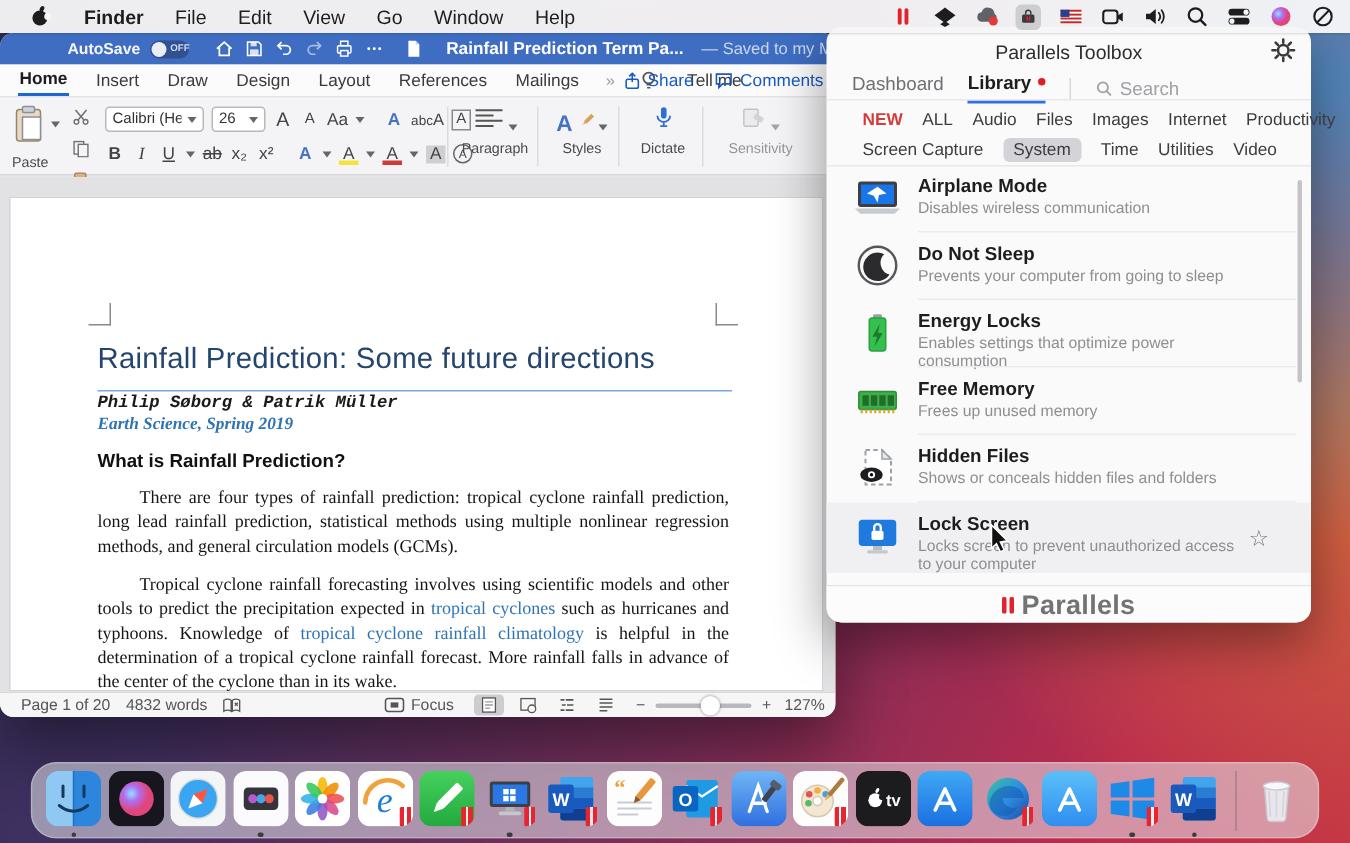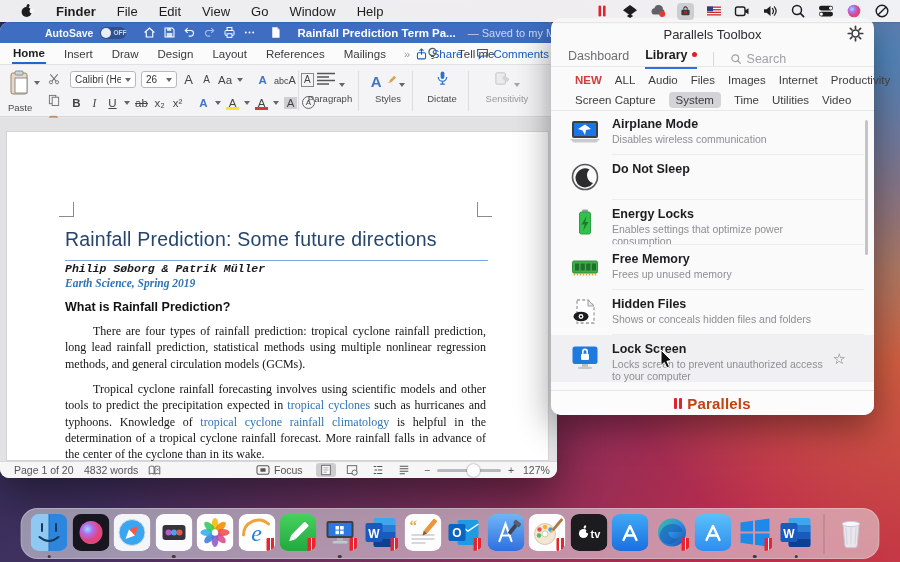--- a/index.html
+++ b/index.html
@@ -121,21 +121,21 @@
   .p-ico { position:absolute; left:17px; top:5px; width:34px; height:34px; }
   .p-name { position:absolute; left:61px; top:7px; font-size:12.5px; font-weight:600; color:#1d1d1f; }
   .p-desc { position:absolute; left:61px; top:23px; font-size:10.5px; color:#8e8e93; width:218px; line-height:12px; }
   .p-rsep { position:absolute; bottom:0; left:61px; right:10px; height:1px; background:#ececee; }
   .p-star { position:absolute; right:28px; top:15px; font-size:15px; color:#77777c; }
   .p-scroll { position:absolute; right:6px; top:102px; width:3px; height:135px; border-radius:2px; background:#c4c4c8; }
   .p-footer { position:absolute; bottom:0; left:0; right:0; height:25px; border-top:1px solid #e5e5e7; background:#fcfcfd;
     border-radius:0 0 10px 10px; display:flex; align-items:center; justify-content:center; gap:5px; }
   .pf-bars { display:flex; gap:2px; }
   .pf-bars i { width:3px; height:11px; background:#e0242f; border-radius:1px; }
-  .pf-text { font-size:15px; font-weight:bold; color:#c2410c; letter-spacing:.2px; }
+  .pf-text { font-size:18px; font-weight:bold; color:#737373; letter-spacing:.2px; }
 
   
   .dock { position:absolute; bottom:3px; left:50%; transform:translateX(-50%); height:51px;
     background:rgba(231,231,238,.55); border:1px solid rgba(255,255,255,.25); border-radius:17px;
     display:flex; align-items:flex-start; padding:5px 8px 0; gap:2.5px; z-index:50; }
   .dock-item { position:relative; width:39px; height:45px; }
   .dock-icon { position:absolute; left:1px; top:0; width:37px; height:37px; border-radius:8.5px; overflow:hidden; }
   .dock-icon svg { width:37px; height:37px; display:block; }
   .pbadge { position:absolute; right:0; bottom:0; width:9px; height:13px; border-radius:1px;
     background:linear-gradient(90deg,#e8242f 0 3px, rgba(255,255,255,.85) 3px 4.5px, #e8242f 4.5px 7.5px, transparent 7.5px); }
@@ -555,20 +555,21 @@
         <span class="p-name">Airplane Mode</span>
         <span class="p-desc">Disables wireless communication</span>
         <span class="p-rsep"></span>
       </div>
       <div class="p-row">
         <span class="p-ico"><svg viewBox="0 0 34 34">
               <circle cx="17" cy="17" r="12.5" fill="none" stroke="#55555a" stroke-width="1.6"></circle>
               <path d="M21.5 9.5a9.5 9.5 0 1 0 3.5 13.5 8 8 0 0 1-3.5-13.5z" fill="#2b2b2e"></path>
             </svg></span>
         <span class="p-name">Do Not Sleep</span>
+        <span class="p-desc">Prevents your computer from going to sleep</span>
         <span class="p-rsep"></span>
       </div>
       <div class="p-row">
         <span class="p-ico"><svg viewBox="0 0 34 34">
               <rect x="14" y="4.5" width="6" height="3" rx="1" fill="#9aa0a6"></rect>
               <rect x="11.5" y="7" width="11" height="22" rx="2" fill="#35c04e" stroke="#2aa043"></rect>
               <path d="M18.5 11l-5 8.5h3.2L15 26l5.5-9h-3.2z" fill="#1d7a2e"></path>
             </svg></span>
         <span class="p-name">Energy Locks</span>
         <span class="p-desc">Enables settings that optimize power consumption</span>

